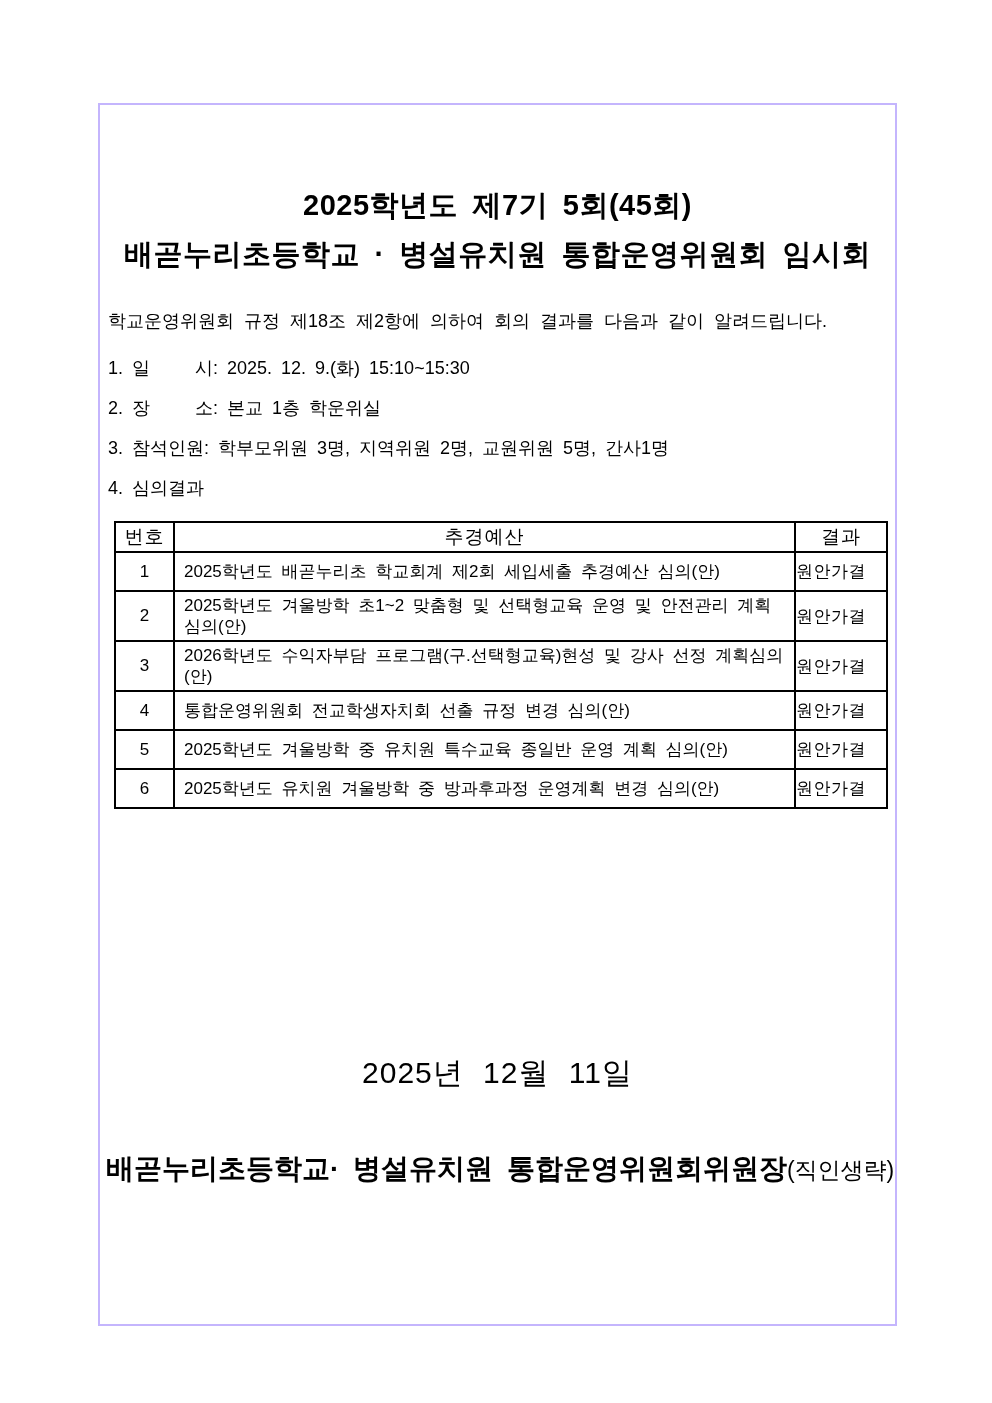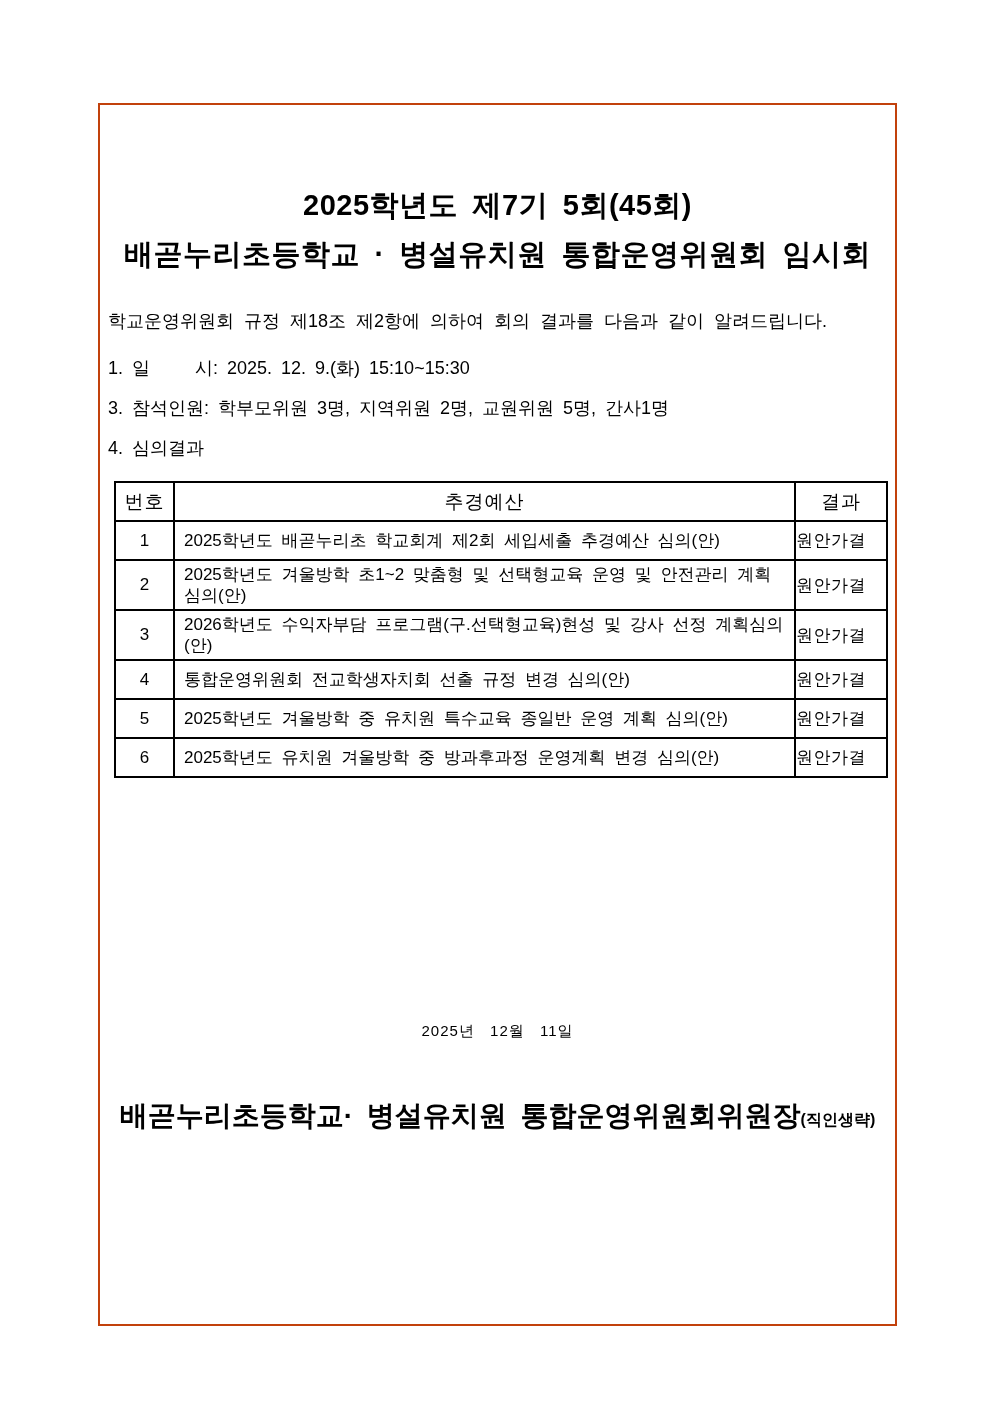--- a/index.html
+++ b/index.html
@@ -15,21 +15,21 @@
     height: 1403px;
     background: #ffffff;
     overflow: hidden;
   }
   .frame {
     position: absolute;
     left: 98px;
     top: 103px;
     width: 799px;
     height: 1223px;
-    border: 2px solid #c2410c;
+    border: 2px solid #c4b5fd;
     padding: 0 6px;
   }
   .title-block {
     margin-top: 76px;
     text-align: center;
     font-size: 29px;
     font-weight: bold;
     line-height: 49px;
     word-spacing: 6px;
     letter-spacing: 0.5px;
@@ -61,21 +61,21 @@
   }
   table.results th,
   table.results td {
     border: 2px solid #000000;
     font-weight: normal;
   }
   col.c-no { width: 59px; }
   col.c-agenda { width: 621px; }
   col.c-result { width: 92px; }
   table.results th {
-    height: 39px;
+    height: 30px;
     font-size: 19px;
     text-align: center;
     letter-spacing: 1px;
   }
   td.cell-no {
     height: 39px;
     text-align: center;
     font-size: 17px;
   }
   td.cell-agenda {
@@ -86,35 +86,35 @@
     word-spacing: 4px;
   }
   td.cell-result {
     text-align: left;
     font-size: 17px;
     letter-spacing: 0.5px;
   }
   .doc-date {
     margin-top: 244px;
     text-align: center;
-    font-size: 15px;
+    font-size: 30px;
     word-spacing: 10px;
     letter-spacing: 1px;
   }
   .signature {
     margin-top: 56px;
     text-align: center;
     font-size: 28px;
     font-weight: bold;
     word-spacing: 6px;
     white-space: nowrap;
   }
   .signature .suffix {
-    font-size: 16px;
-    font-weight: bold;
+    font-size: 23px;
+    font-weight: normal;
     word-spacing: 0;
     letter-spacing: 0;
   }
 </style>
 </head>
 <body>
 
 <div class="page">
   <div class="frame">
 
@@ -122,20 +122,21 @@
       <div>2025학년도 제7기 5회(45회)</div>
       <div>배곧누리초등학교 · 병설유치원 통합운영위원회 임시회</div>
     </div>
 
     <p class="intro">학교운영위원회 규정 제18조 제2항에 의하여 회의 결과를 다음과 같이 알려드립니다.</p>
 
     <div class="meta-list">
 
         <div class="meta-item">1. 일     시: 2025. 12. 9.(화) 15:10~15:30</div>
 
+        <div class="meta-item">2. 장     소: 본교 1층 학운위실</div>
 
         <div class="meta-item">3. 참석인원: 학부모위원 3명, 지역위원 2명, 교원위원 5명, 간사1명</div>
 
         <div class="meta-item">4. 심의결과</div>
       </div>
 
     <table class="results">
       <colgroup>
         <col class="c-no">
         <col class="c-agenda">

